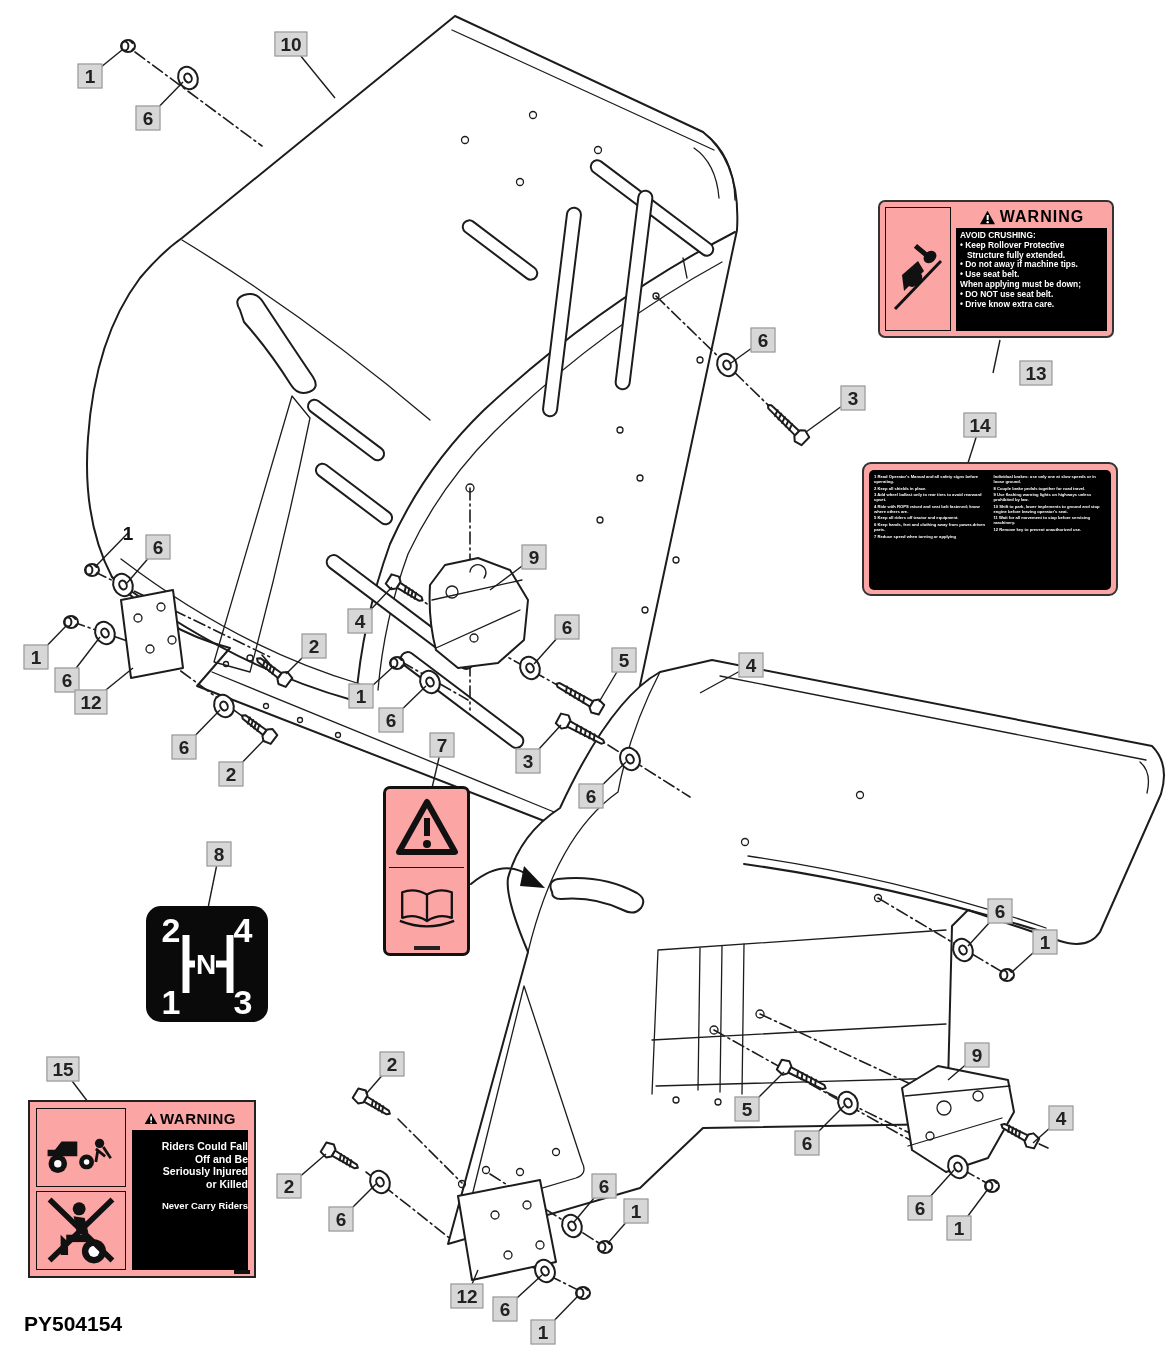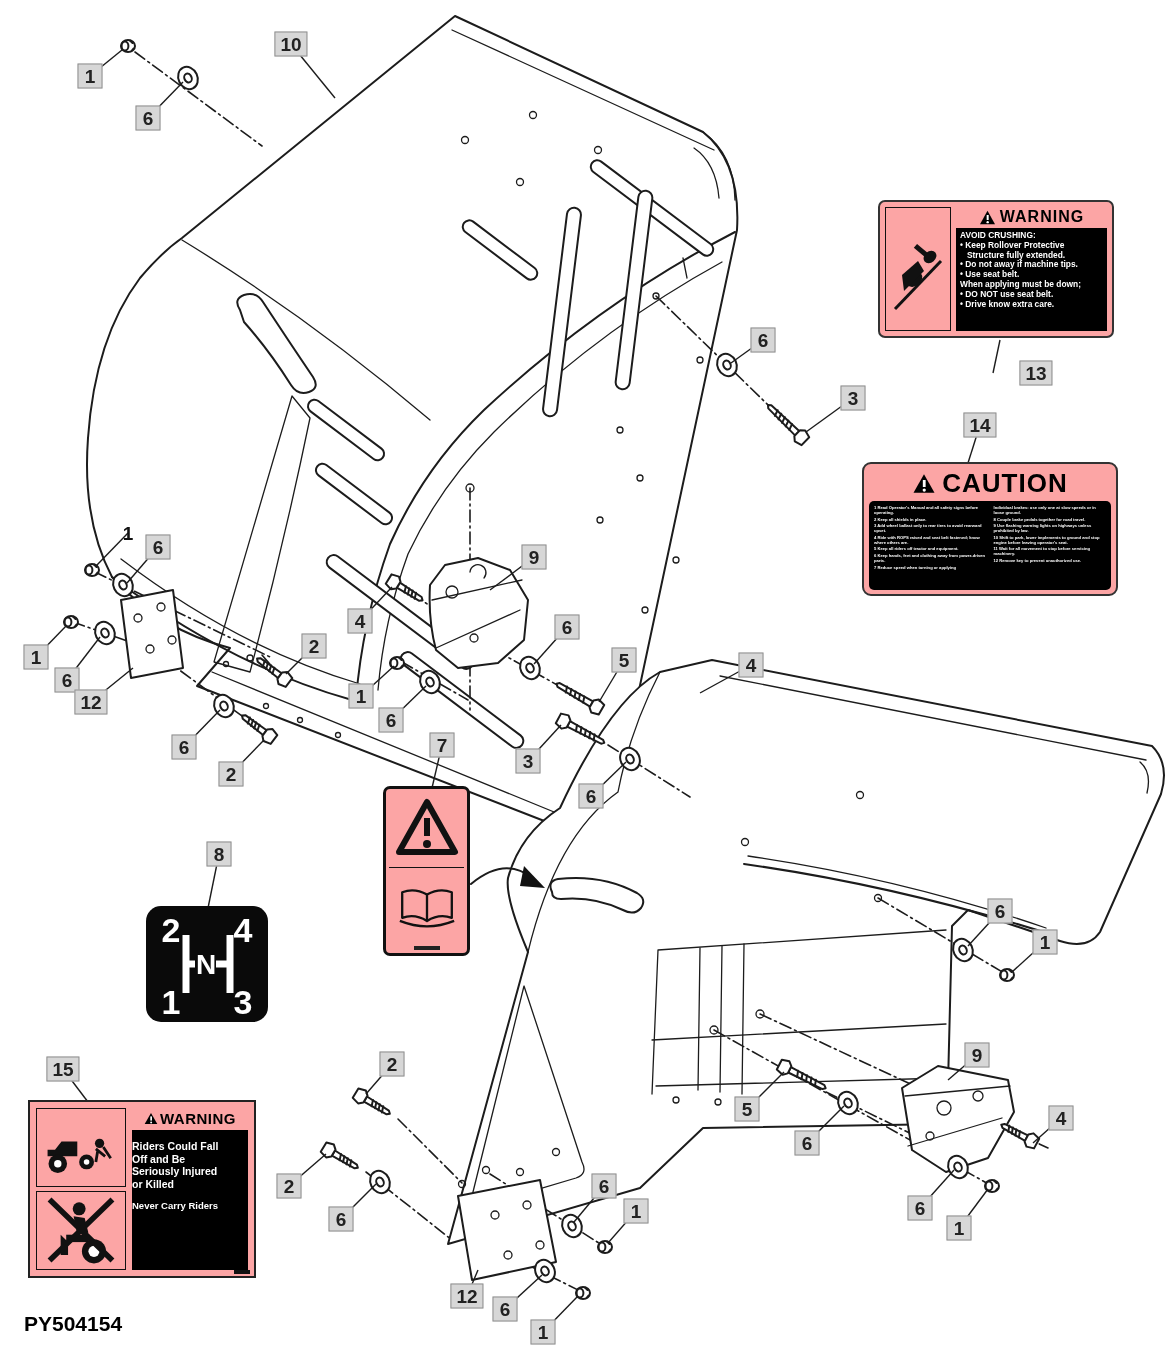--- a/index.html
+++ b/index.html
@@ -45,21 +45,21 @@
   
   #label8{left:146px;top:906px;width:122px;height:116px;background:#0a0a0a;border-radius:15px;}
   
   #label15{left:28px;top:1100px;width:228px;height:178px;border:2px solid #222;padding:6px;
            display:flex;gap:6px;}
   #label15 .pics{width:90px;flex:none;display:flex;flex-direction:column;gap:4px;}
   #label15 .pbox{flex:1;border:1.5px solid #111;display:flex;align-items:center;justify-content:center;}
   #label15 .rt{flex:1;display:flex;flex-direction:column;position:relative;}
   #label15 .hd{display:flex;align-items:center;justify-content:center;gap:2px;font-weight:bold;
                font-size:15px;letter-spacing:0.5px;padding:2px 0 3px;}
-  #label15 .blkbox{background:#000;color:#fff;flex:1;text-align:left;font-weight:bold;
+  #label15 .blkbox{background:#000;color:#fff;flex:1;text-align:right;font-weight:bold;
                    font-size:10.5px;line-height:12.5px;padding-top:10px;}
   #label15 .ftr{margin-top:10px;font-size:9.5px;}
   #label15 .mark{position:absolute;right:-2px;bottom:-4px;width:16px;height:4px;background:#111;}
   #part-number{position:absolute;left:24px;top:1312px;font-weight:bold;font-size:21px;z-index:5;}
 </style>
 </head>
 <body>
 
 <div id="stage">
 
@@ -378,28 +378,20 @@
           <rect x="9" y="6" width="2.4" height="6" fill="#fff"></rect>
             <circle cx="10.2" cy="14.6" r="1.4" fill="#fff"></circle>
         </svg>
         <span>WARNING</span>
       </div>
       <div class="blkbox"><div>AVOID CRUSHING:</div><div>• Keep Rollover Protective</div><div>   Structure fully extended.</div><div>• Do not away if machine tips.</div><div>• Use seat belt.</div><div>When applying must be down;</div><div>• DO NOT use seat belt.</div><div>• Drive know extra care.</div></div>
     </div>
   </div>
 
   <div id="label14" class="plabel">
-    <div class="hd">
-      <svg width="24" height="21" viewBox="0 0 20 18">
-        <path d="M10 1 L19 17 L1 17 Z" fill="#000"></path>
-        <rect x="9" y="6" width="2.4" height="6" fill="#fff"></rect>
-          <circle cx="10.2" cy="14.6" r="1.4" fill="#fff"></circle>
-      </svg>
-      <span>CAUTION</span>
-    </div>
     <div class="blkbox">
       <div class="col">
           <div>1 Read Operator's Manual and all safety signs before operating.</div>
           <div>2 Keep all shields in place.</div>
           <div>3 Add wheel ballast only to rear tires to avoid rearward upset.</div>
           <div>4 Ride with ROPS raised and seat belt fastened; know where others are.</div>
           <div>5 Keep all riders off tractor and equipment.</div>
           <div>6 Keep hands, feet and clothing away from power-driven parts.</div>
           <div>7 Reduce speed when turning or applying</div>
         </div>

